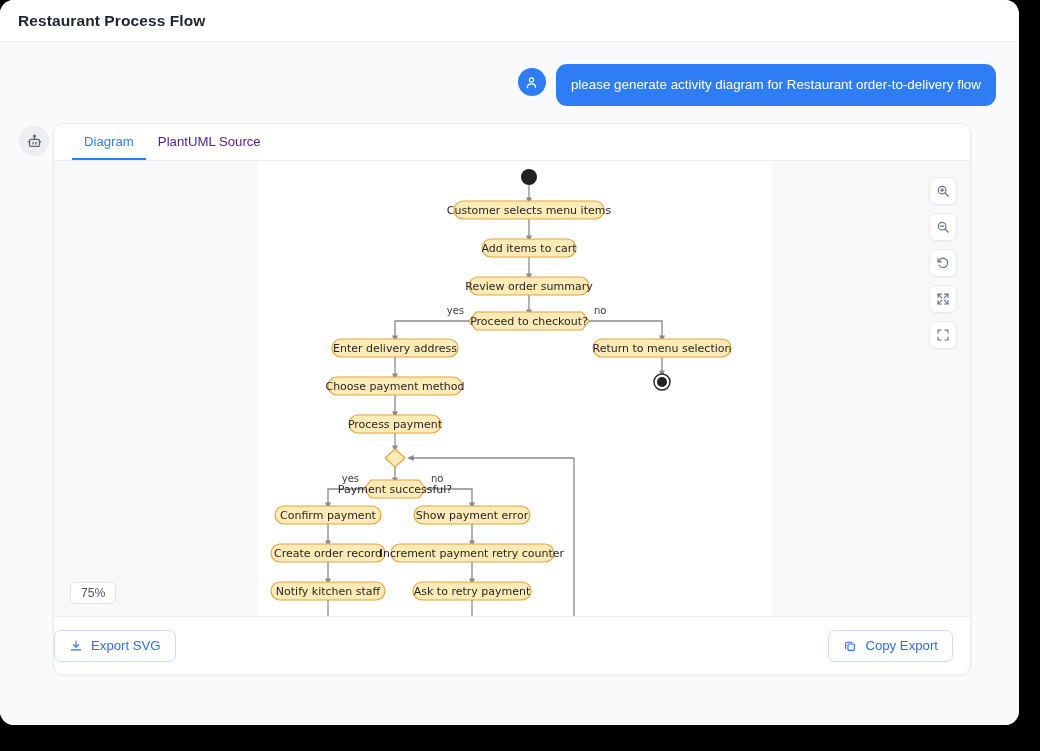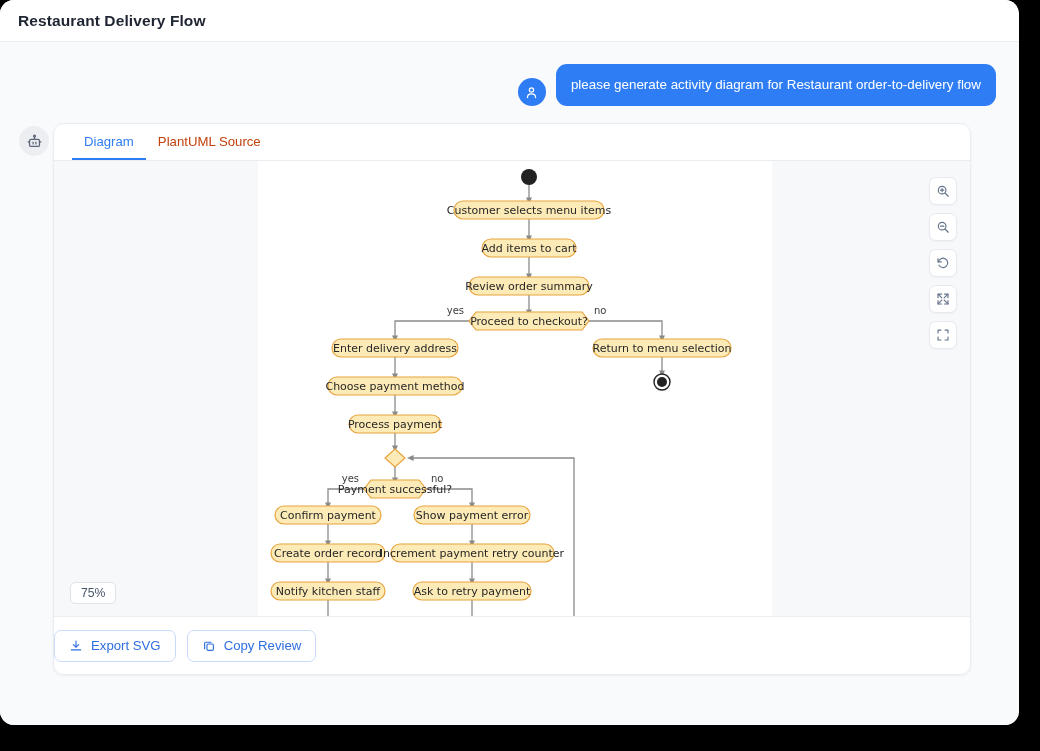--- a/index.html
+++ b/index.html
@@ -42,21 +42,21 @@
   #work-area {
     position: relative;
     height: 683px;
     background: #f8fafc;
     padding: 0;
   }
 
   
   #user-message-row {
     display: flex;
-    align-items: flex-end;
+    align-items: flex-start;
     justify-content: flex-end;
     padding: 22px 12px 0 0;
     gap: 10px;
   }
   #user-avatar {
     width: 28px; height: 28px;
     border-radius: 50%;
     background: #2f7df4;
     display: flex; align-items: center; justify-content: center;
     flex: 0 0 auto;
@@ -108,21 +108,21 @@
     gap: 0;
     padding: 0 18px;
     border-bottom: 1px solid #e9ecf1;
     height: 37px;
     align-items: stretch;
   }
   .tab {
     display: flex; align-items: center;
     padding: 0 12px;
     font-size: 13.2px;
-    color: #c2410c;
+    color: #4c1d95;
     border-bottom: 2px solid transparent;
     cursor: pointer;
     white-space: nowrap;
   }
   .tab.active {
     color: #2f7df4;
     border-bottom-color: #2f7df4;
     font-weight: normal;
   }
 
@@ -175,21 +175,21 @@
     box-shadow: 0 1px 2px rgba(16,24,40,0.04);
   }
   .tool-btn svg { display: block; }
 
   
   #card-footer {
     height: 57px;
     background: #ffffff;
     display: flex;
     align-items: center;
-    justify-content: flex-start;
+    justify-content: space-between;
     gap: 11px;
     padding-right: 17px;
   }
   .action-btn {
     display: inline-flex;
     align-items: center;
     gap: 8px;
     height: 32px;
     padding: 0 14px;
     border: 1px solid #c9dbfb;
@@ -214,21 +214,21 @@
     font-size: 10px;
     fill: #3b3b3b;
   }
 </style>
 </head>
 <body>
 
 <div id="app-window">
 
   <div id="title-bar">
-    <div id="page-title">Restaurant Delivery Flow</div>
+    <div id="page-title">Restaurant Process Flow</div>
   </div>
 
   <div id="work-area">
 
     <div id="user-message-row">
       <div id="user-bubble">please generate activity diagram for Restaurant order-to-delivery flow</div>
       <div id="user-avatar">
         <svg width="15" height="15" viewBox="0 0 24 24" fill="none" stroke="#ffffff" stroke-width="2" stroke-linecap="round" stroke-linejoin="round">
           <circle cx="12" cy="8" r="3.4"></circle>
           <path d="M5.5 20c0-3.6 2.9-6 6.5-6s6.5 2.4 6.5 6"></path>
@@ -455,20 +455,20 @@
               <path d="M7.5 9.5L12 14l4.5-4.5"></path>
               <path d="M4 18.5h16"></path>
             </svg>
             <span>Export SVG</span>
           </button>
           <button class="action-btn">
             <svg width="14" height="14" viewBox="0 0 24 24" fill="none" stroke="#2f6fe0" stroke-width="2" stroke-linecap="round" stroke-linejoin="round">
               <rect x="8.5" y="8.5" width="11" height="11" rx="2"></rect>
               <path d="M15.5 5.5H6.5a2 2 0 0 0-2 2v9"></path>
             </svg>
-            <span>Copy Review</span>
+            <span>Copy Export</span>
           </button>
         </div>
 
       </div>
     </div>
   </div>
 </div>
 
 </body></html>

